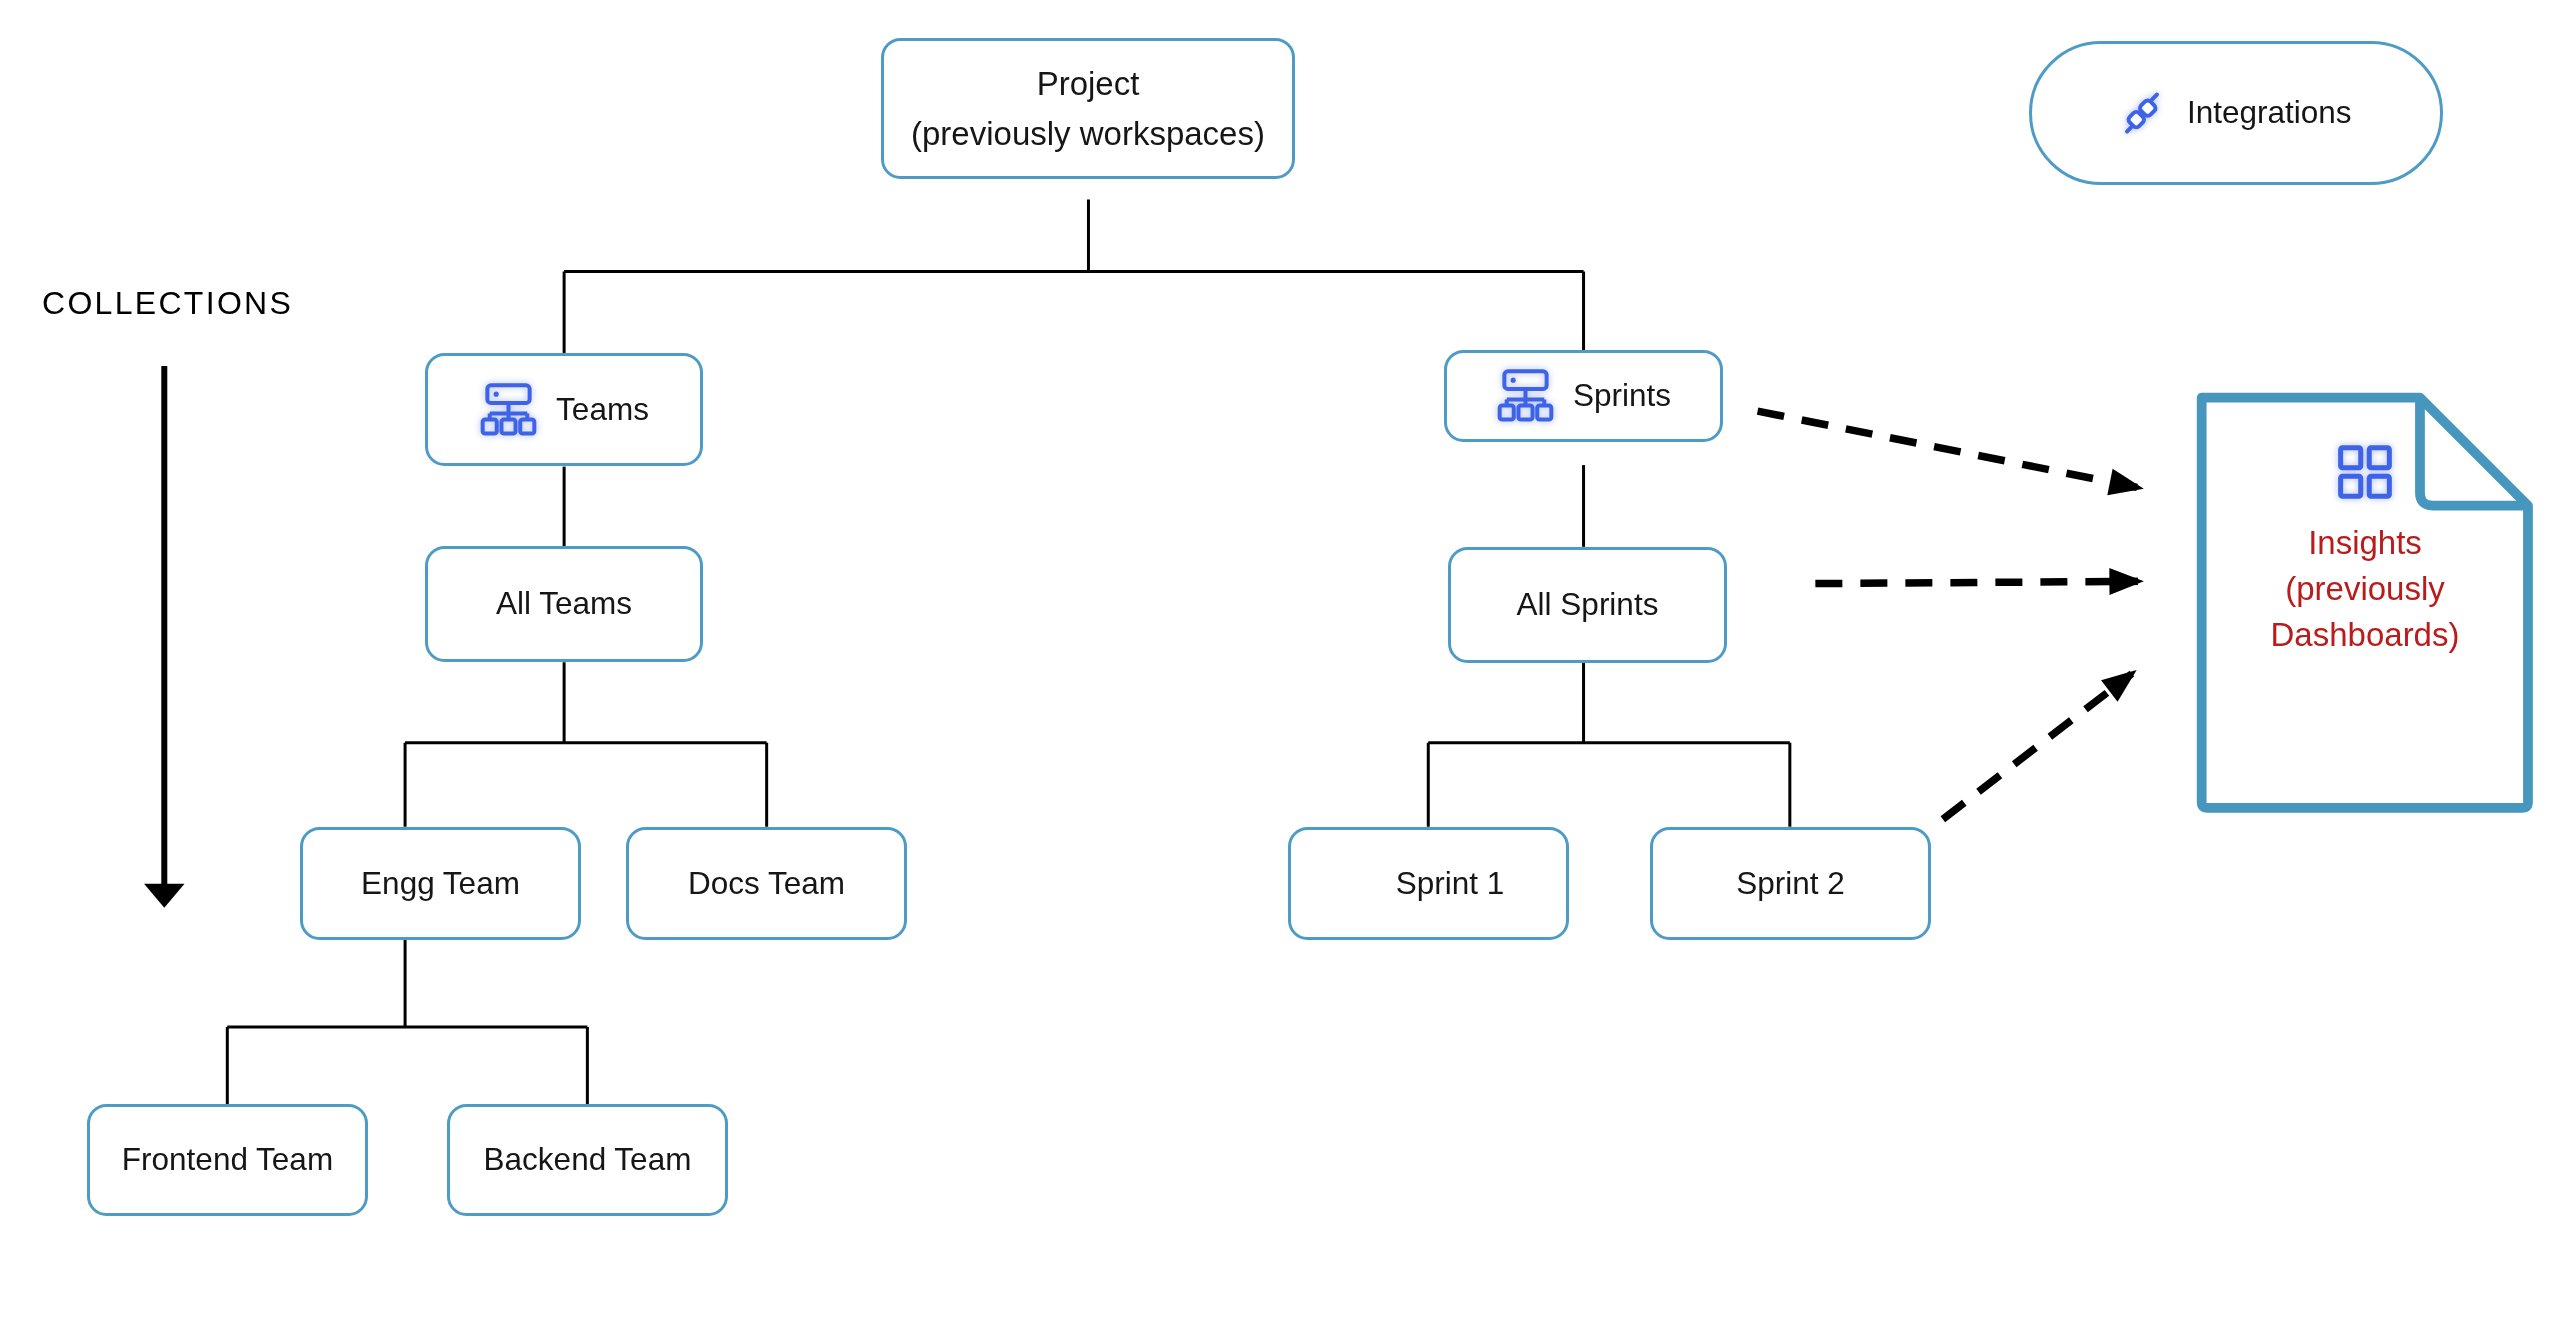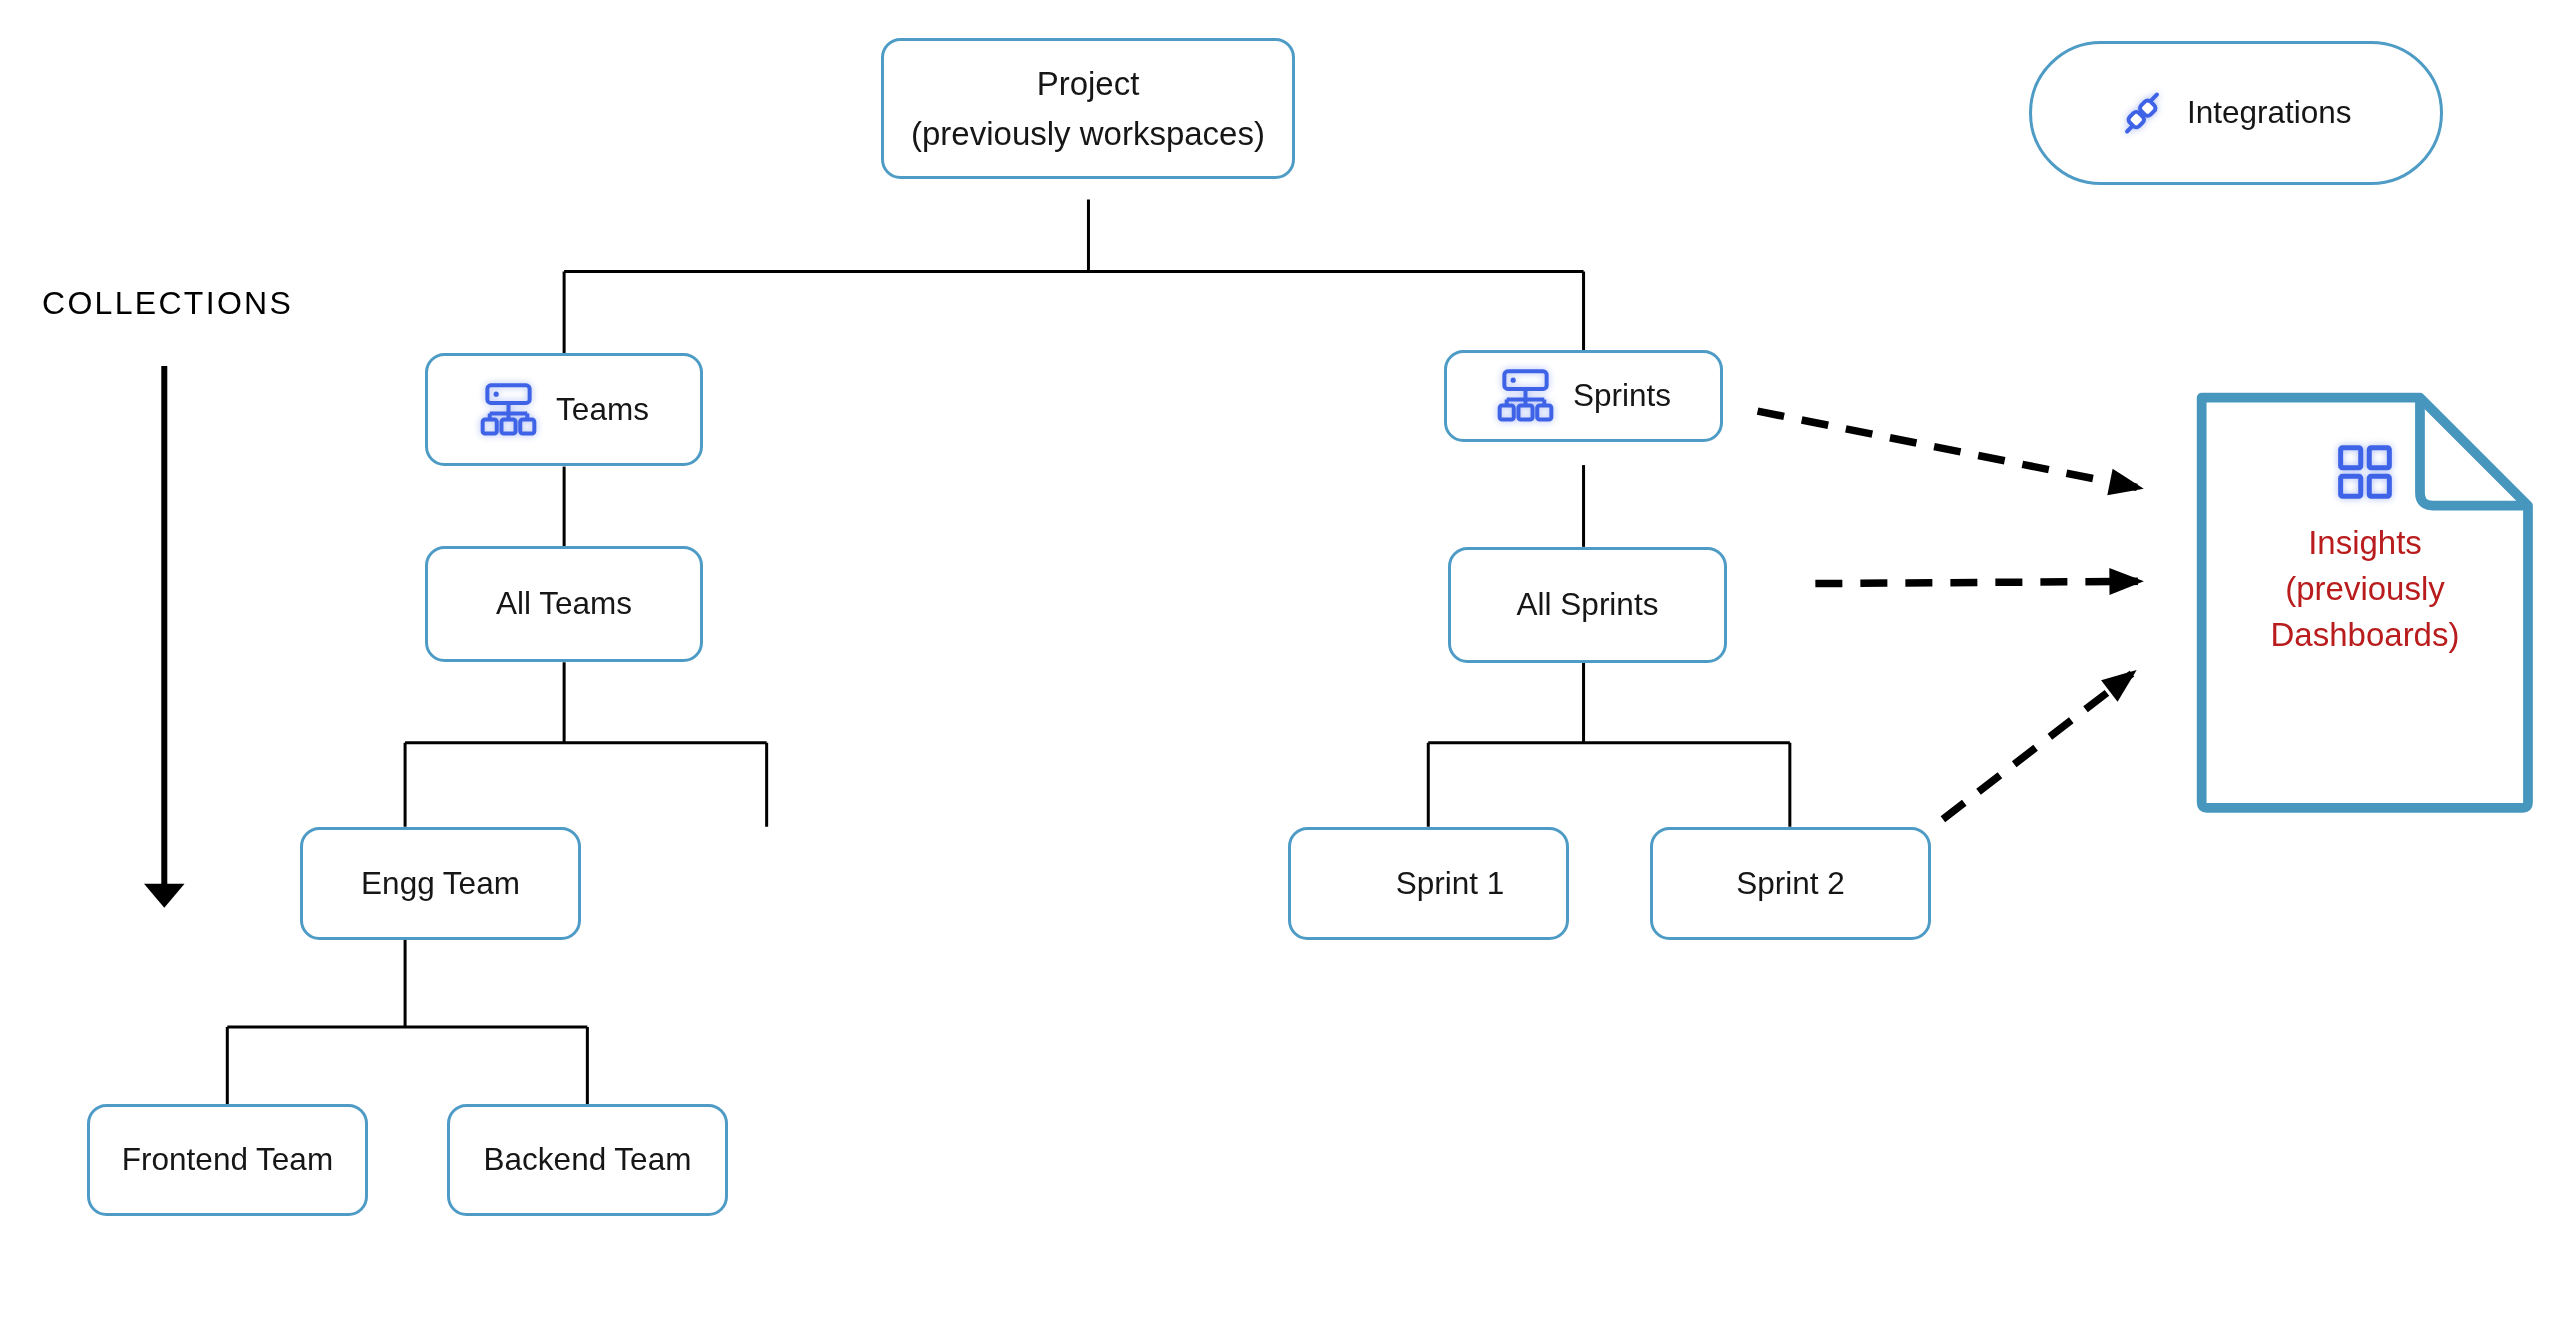--- a/index.html
+++ b/index.html
@@ -153,20 +153,23 @@
   </div>
 
   <div class="node" id="node-all-sprints">
     <span>All Sprints</span>
   </div>
 
   <div class="node" id="node-engg-team">
     <span>Engg Team</span>
   </div>
 
+  <div class="node" id="node-docs-team">
+    <span>Docs Team</span>
+  </div>
 
   <div class="node" id="node-frontend-team">
     <span>Frontend Team</span>
   </div>
 
   <div class="node" id="node-backend-team">
     <span>Backend Team</span>
   </div>
 
   <div class="node" id="node-sprint-1">

